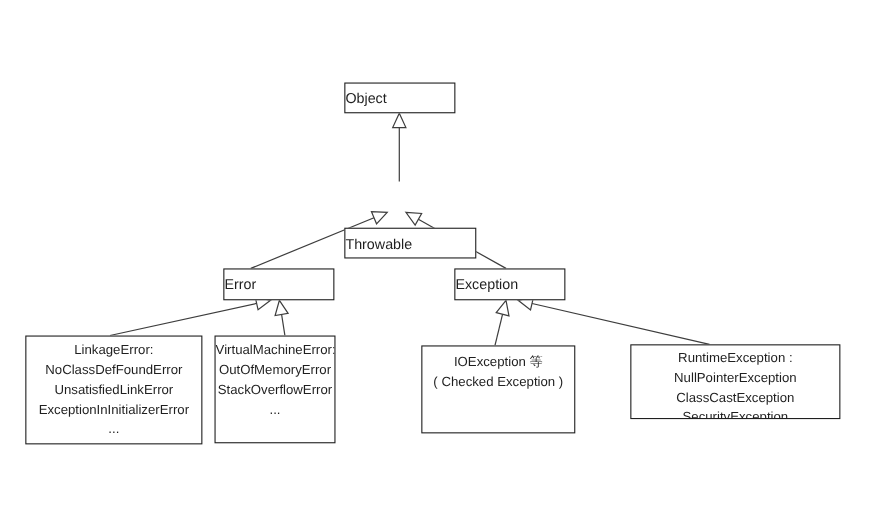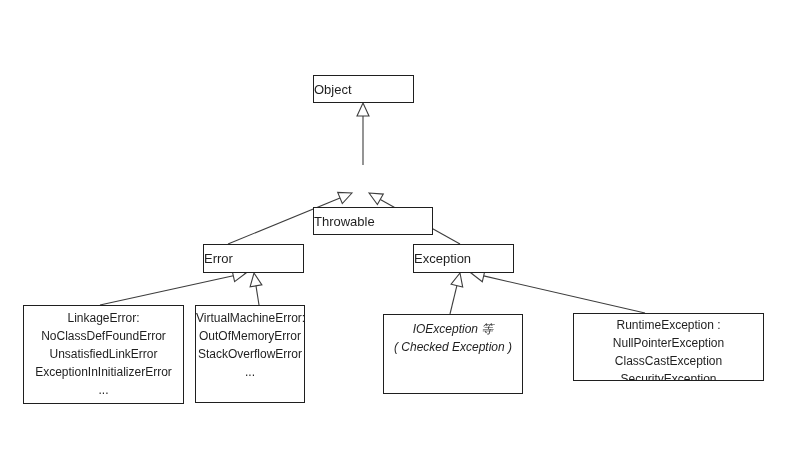--- a/index.html
+++ b/index.html
@@ -50,21 +50,21 @@
     padding-top: 3px;
     overflow: hidden;
   }
   
   #node-object    { left: 313px; top: 75px;  width: 101px; height: 28px; }
   #node-throwable { left: 313px; top: 165px; width: 120px; height: 28px; margin-top: 42px; }
   #node-error     { left: 203px; top: 244px; width: 101px; height: 29px; }
   #node-exception { left: 413px; top: 244px; width: 101px; height: 29px; }
   #node-linkage   { left: 23px;  top: 305px; width: 161px; height: 99px; }
   #node-vm        { left: 195px; top: 305px; width: 110px; height: 98px; }
-  #node-io        { left: 383px; top: 314px; width: 140px; height: 80px; padding-top: 5px; font-style: italic; }
+  #node-io        { left: 383px; top: 314px; width: 140px; height: 80px; padding-top: 5px; }
   #node-runtime   { left: 573px; top: 313px; width: 191px; height: 68px; padding-top: 2px; }
 </style>
 </head>
 <body>
 
 <div class="canvas">
 
   <svg id="edge-layer" class="edge-layer" viewBox="0 0 803 474" xmlns="http://www.w3.org/2000/svg">
       <g>
         <line x1="363" y1="165" x2="363.0" y2="116.0"></line>

